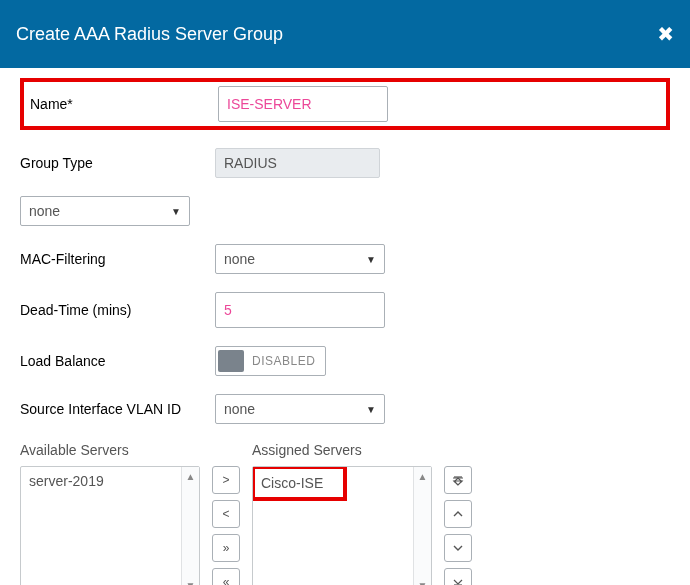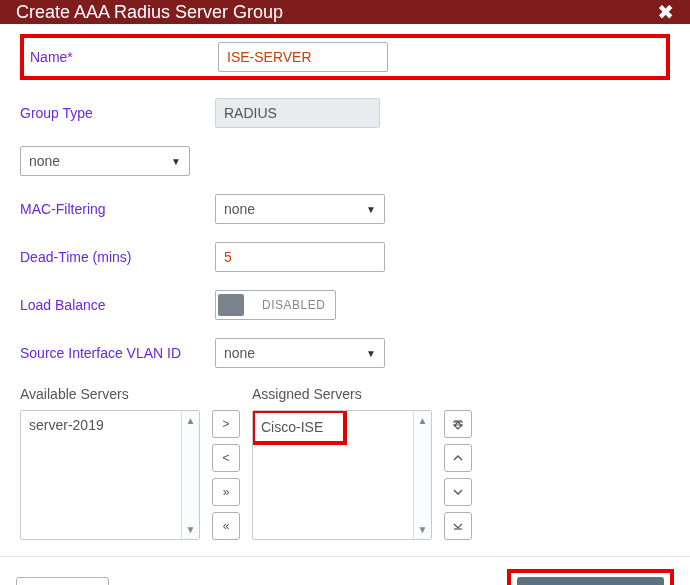--- a/index.html
+++ b/index.html
@@ -8,23 +8,23 @@
     font-family: Arial, Helvetica, sans-serif;
     font-size: 14px;
     color: #555;
     background: #fff;
     width: 690px;
   }
   .modal {
     width: 690px;
   }
   .modal-header {
-    background: #7f1d1d;
+    background: #0369a1;
     color: #fff;
-    padding: 0 16px;
+    padding: 22px 16px;
     display: flex;
     align-items: center;
     justify-content: space-between;
     font-size: 18px;
     font-weight: 400;
   }
   .modal-header .close {
     color: #fff;
     font-size: 20px;
     cursor: pointer;
@@ -32,34 +32,34 @@
   .modal-body {
     padding: 10px 20px 16px 20px;
   }
   .form-row {
     display: flex;
     align-items: center;
     margin: 18px 0;
   }
   .form-label {
     width: 195px;
-    color: #6d28d9;
+    color: #000000;
     font-size: 14px;
   }
   .form-control-wrap {
     width: 170px;
   }
   .text-input {
     width: 170px;
-    height: 30px;
+    height: 36px;
     border: 1px solid #aab0b6;
     border-radius: 2px;
     padding: 0 8px;
     font-size: 14px;
-    color: #c2410c;
+    color: #ec4899;
   }
   .readonly-box {
     width: 165px;
     height: 30px;
     background: #e9ecef;
     border: 1px solid #d0d4d8;
     border-radius: 2px;
     padding: 0 8px;
     display: flex;
     align-items: center;
@@ -85,21 +85,20 @@
   }
   .toggle {
     display: inline-flex;
     align-items: center;
     height: 30px;
     border: 1px solid #aab0b6;
     border-radius: 2px;
     padding: 2px 10px 2px 2px;
     background: #fff;
     cursor: pointer;
-    gap: 10px;
   }
   .toggle .knob {
     width: 26px;
     height: 22px;
     background: #7a838c;
     border-radius: 2px;
     margin-right: 8px;
   }
   .toggle .tlabel {
     color: #888;

